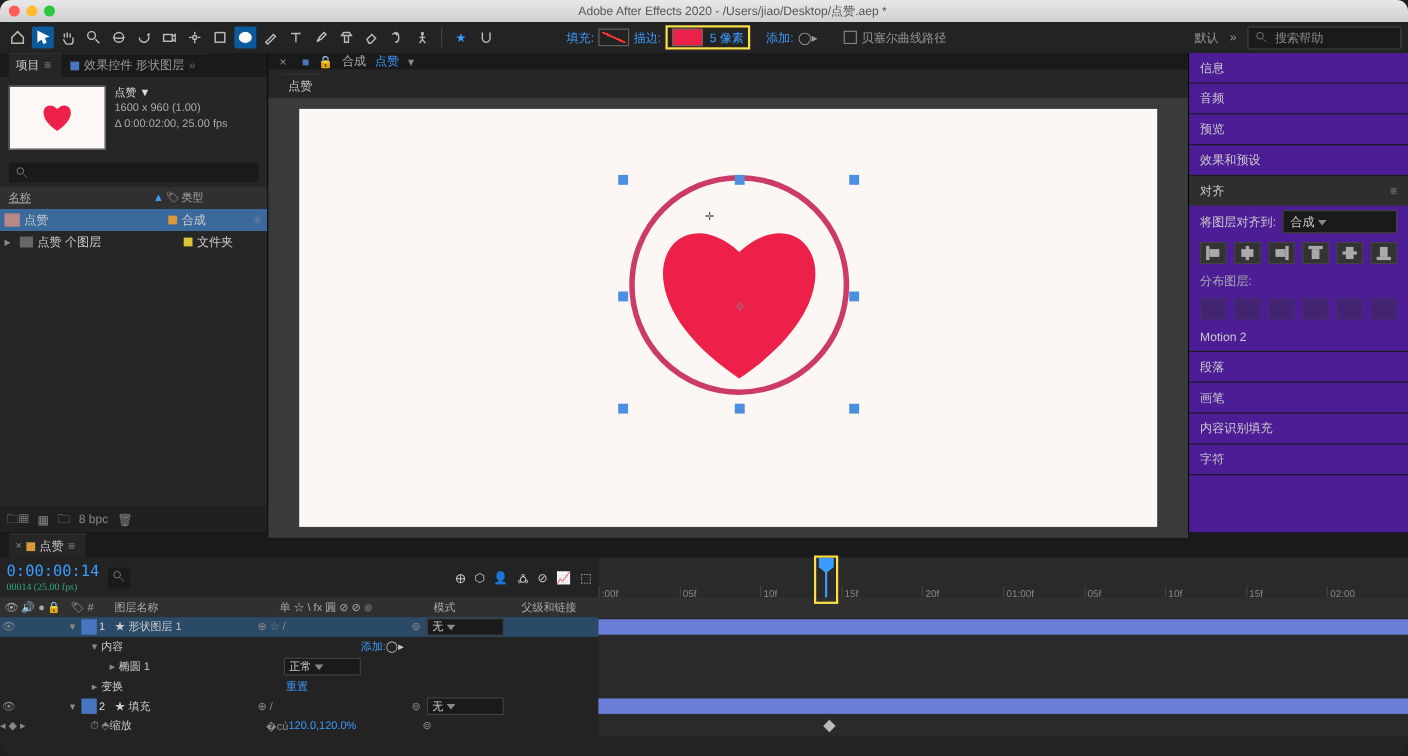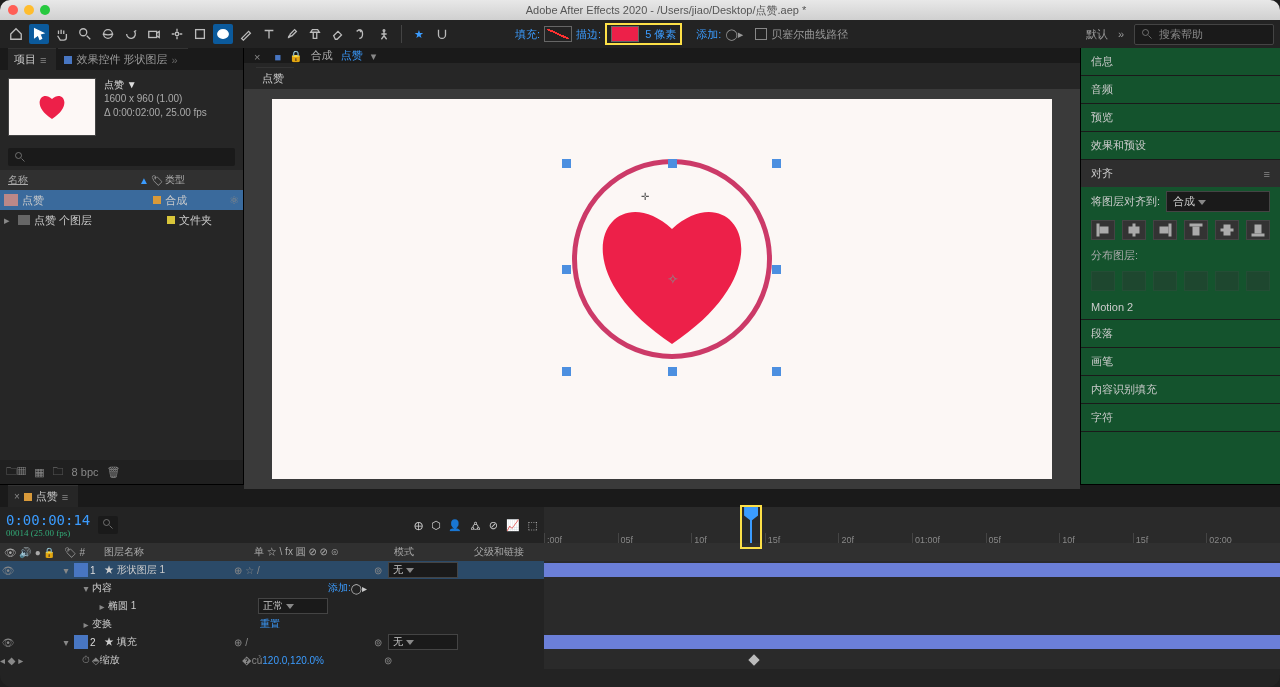--- a/index.html
+++ b/index.html
@@ -64,21 +64,21 @@
 .canvas-wrap{flex:1;background:#3a3a3a;display:flex;align-items:center;justify-content:center;padding:10px;position:relative;}
 .canvas{width:780px;height:380px;background:#fcf7f5;position:relative;}
 .circle{position:absolute;left:300px;top:60px;width:200px;height:200px;border:5px solid #cc3a68;border-radius:50%;}
 .heart{position:absolute;left:310px;top:90px;}
 .handle{position:absolute;width:9px;height:9px;background:#4c8fe0;}
 .view-foot{height:24px;background:#202020;display:flex;align-items:center;padding:0 6px;gap:8px;color:#aaa;font-size:10px;}
 .vf-dd{color:#bbb;cursor:pointer;}
 .vf-blue{color:#3b9cff;}
 
 
-.rpan{background:#14532d;border-left:1px solid #000;display:flex;flex-direction:column;font-size:11px;}
+.rpan{background:#4c1d95;border-left:1px solid #000;display:flex;flex-direction:column;font-size:11px;}
 .rp-item{padding:6px 10px;border-bottom:1px solid #1a1a1a;color:#ccc;cursor:pointer;}
 .rp-hdr{display:flex;justify-content:space-between;align-items:center;padding:6px 10px;background:#2e2e2e;}
 .align-row{display:flex;align-items:center;gap:6px;padding:4px 10px;}
 .align-dd{background:#1a1a1a;border:1px solid #444;padding:2px 6px;flex:1;cursor:pointer;}
 .align-btns{display:flex;gap:4px;padding:4px 10px;justify-content:space-between;}
 .align-btn{width:24px;height:20px;background:#333;border:1px solid #444;cursor:pointer;display:flex;align-items:center;justify-content:center;}
 .align-btn svg{width:14px;height:14px;stroke:#aaa;fill:#aaa;}
 .dim{opacity:.35;}
 
 
@@ -228,21 +228,21 @@
   <div class="shape-opt">
     <span class="opt-lbl">填充:</span>
     <span class="swatch none"></span>
     <span class="opt-lbl">描边:</span>
     <span class="hl-yellow" style="display:inline-flex;align-items:center;gap:6px;">
       <span class="swatch red"></span>
       <span class="val">5 像素</span>
     </span>
     <span class="opt-lbl" style="margin-left:10px">添加:</span>
     <span>◯▸</span>
-    <span style="margin-left:8px;display:flex;align-items:center">
+    <span style="margin-left:20px;display:flex;align-items:center">
       <span class="cbx"></span>
       <span>贝塞尔曲线路径</span>
     </span>
   </div>
 
   <div class="toolbar-right">
     <span>默认</span>
     <span>»</span>
     <div class="search-help">
       <svg class="mag" viewBox="0 0 16 16">

